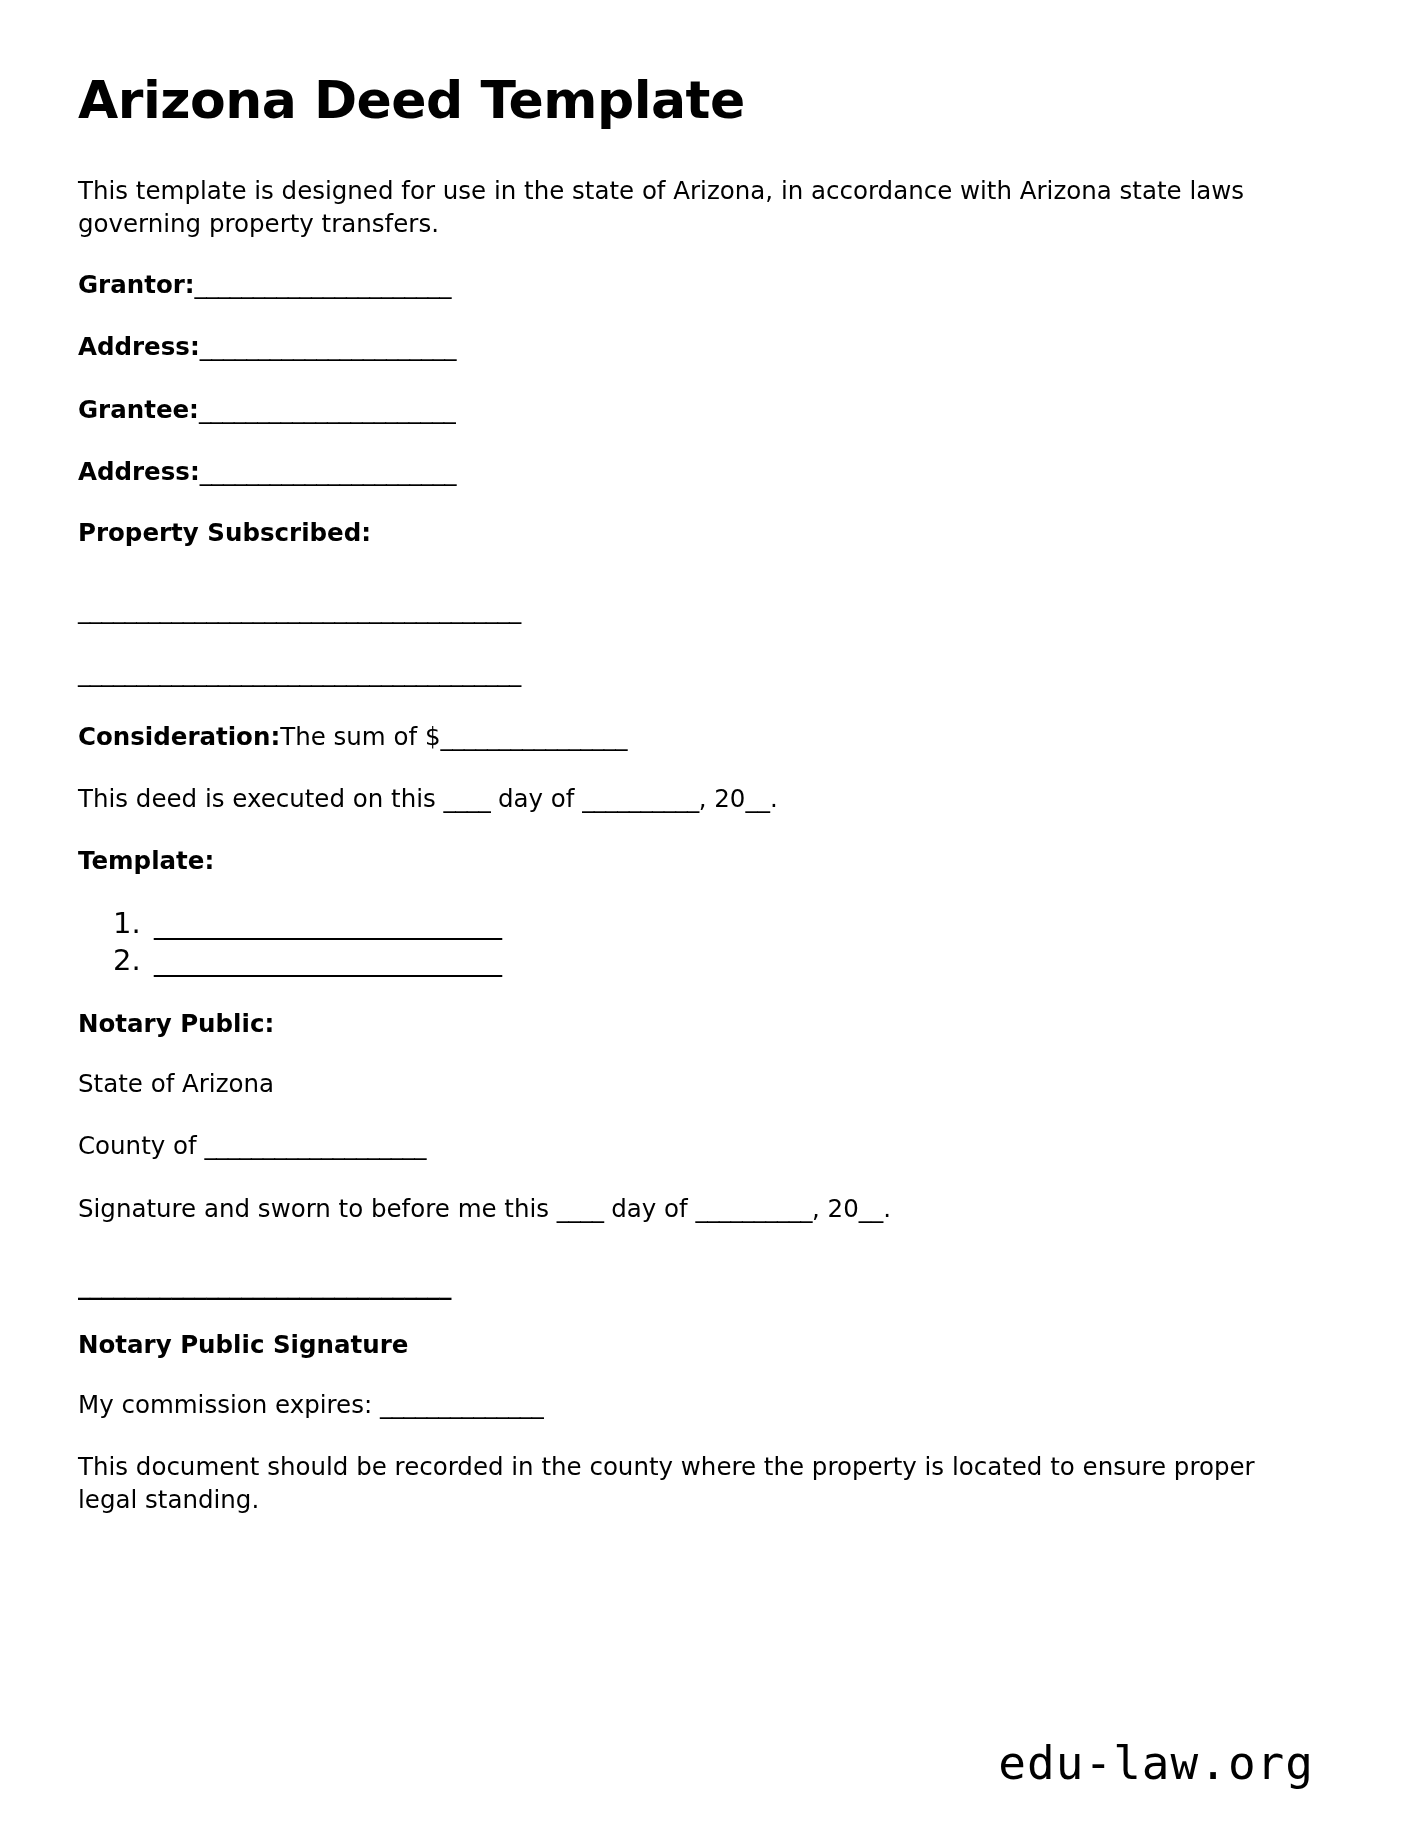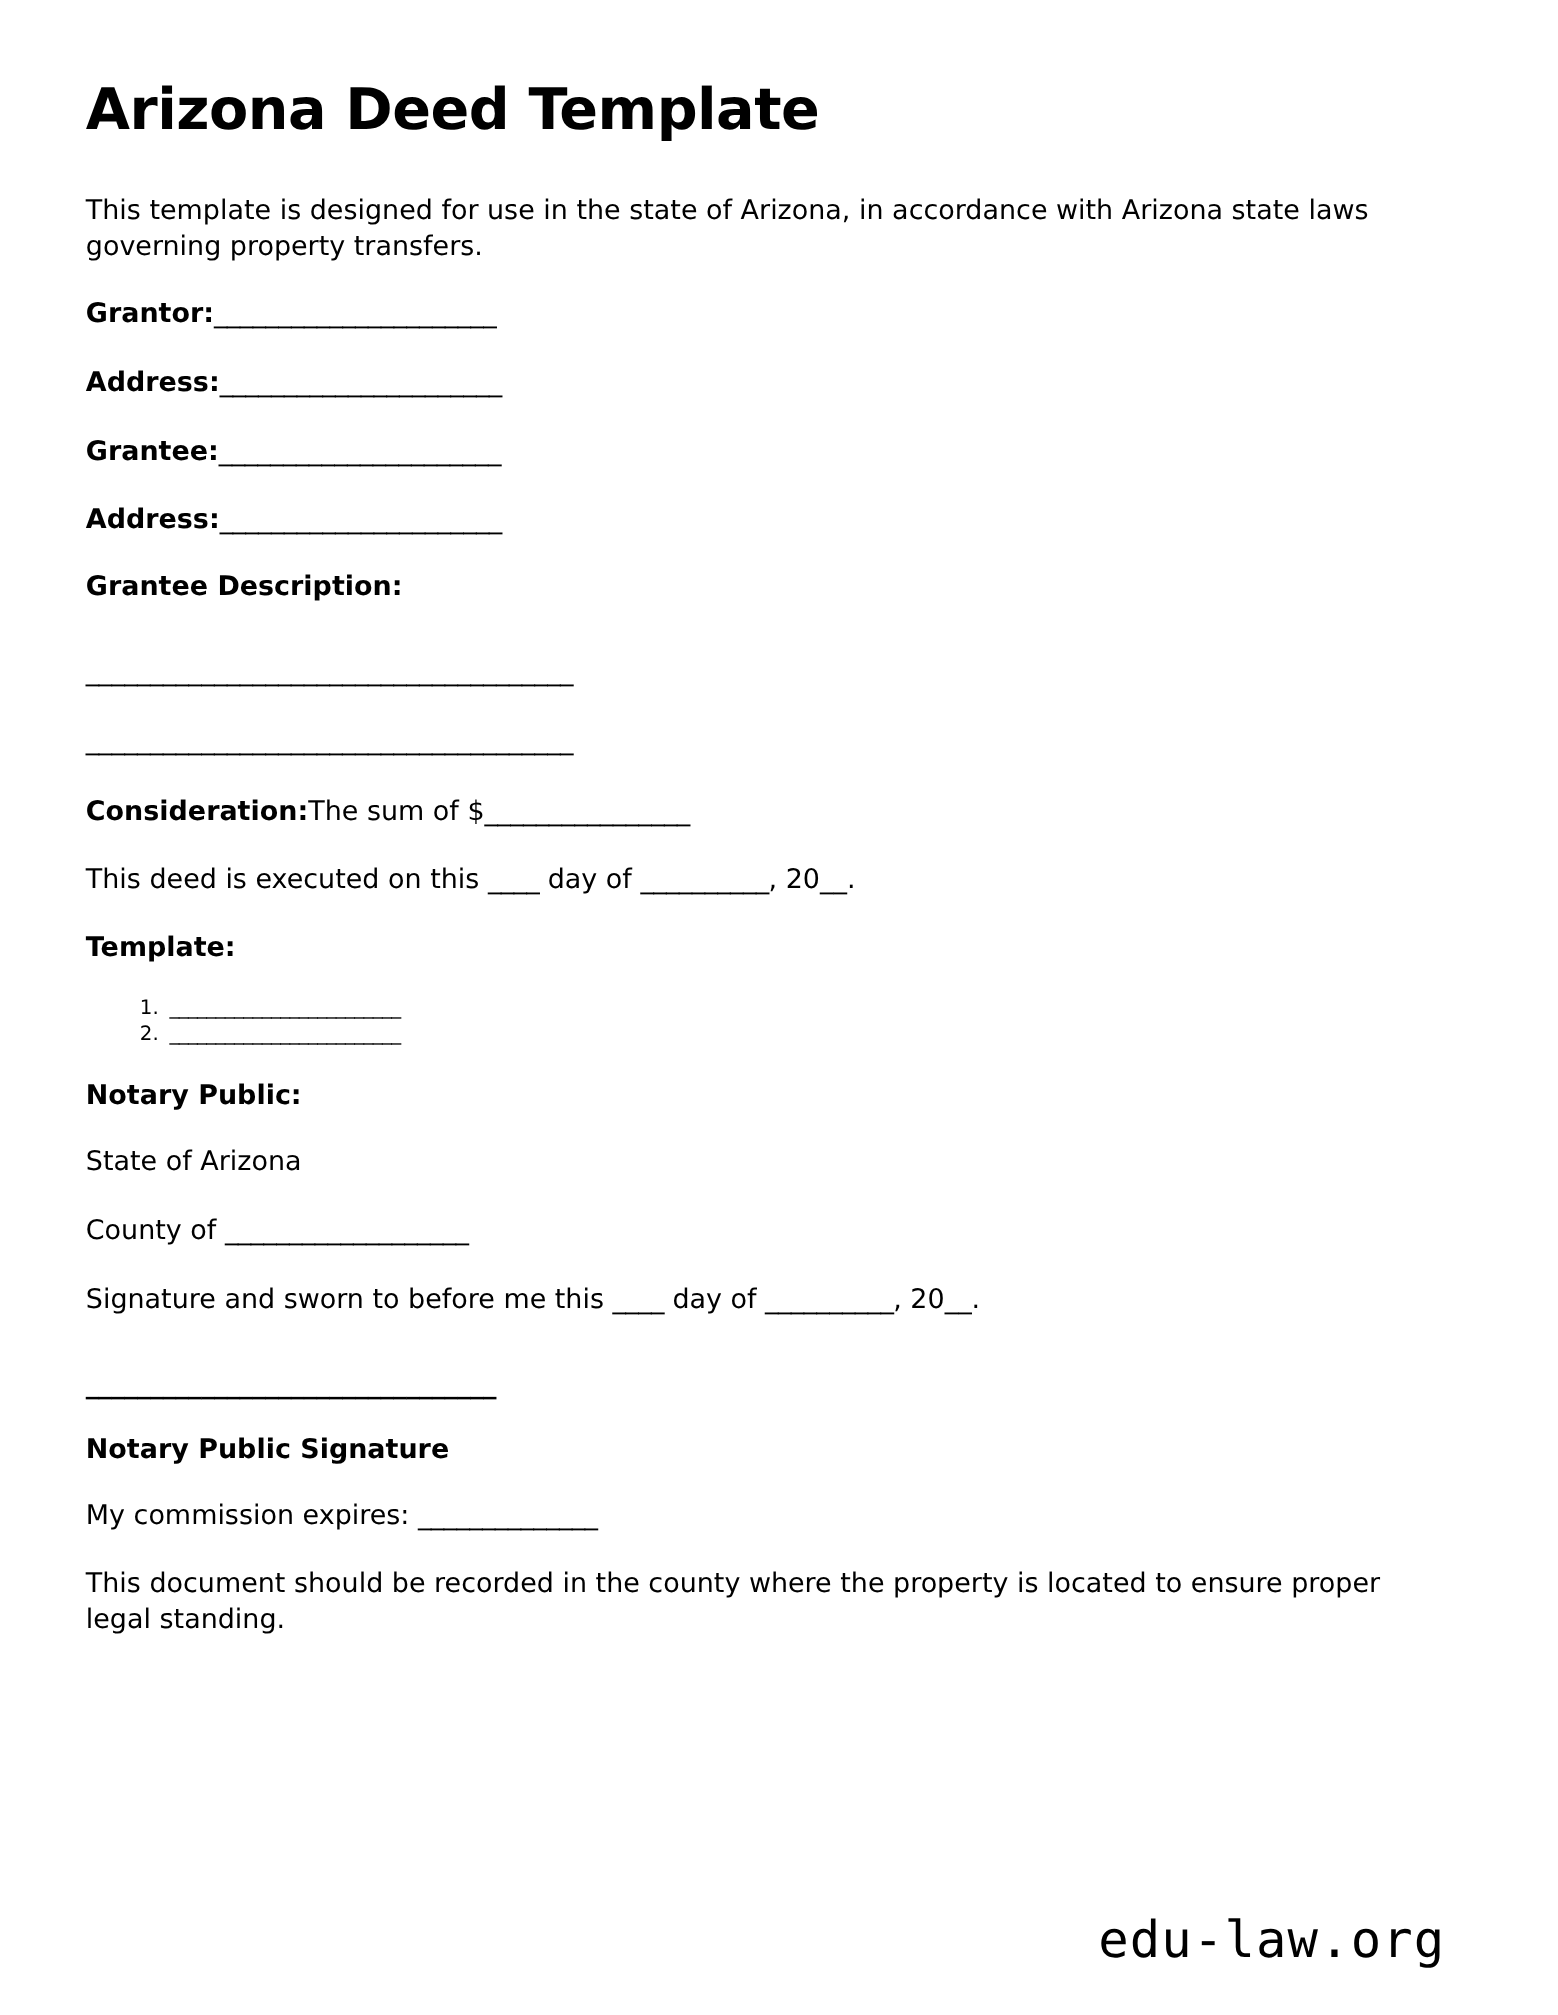--- a/index.html
+++ b/index.html
@@ -60,21 +60,21 @@
     letter-spacing: -0.6px;
     margin: 0 0 34px 0;
     white-space: pre;
   }
   .desc-gap {
     margin-top: 48px;
   }
   ol.witness-list {
     margin: 0 0 30px 0;
     padding-left: 72px;
-    font-size: 18px;
+    font-size: 29px;
     line-height: 1.28;
   }
   ol.witness-list li {
     margin: 0;
     padding-left: 4px;
   }
   ol.witness-list li .blank {
     letter-spacing: -0.6px;
   }
   .sig-rule {
@@ -112,21 +112,21 @@
   </p>
 
   <p class="field">
     <span class="lbl">Grantee:</span><span class="blank">______________________</span>
   </p>
 
   <p class="field">
     <span class="lbl">Address:</span><span class="blank">______________________</span>
   </p>
 
-  <p class="sect-head">Grantee Description:</p>
+  <p class="sect-head">Property Subscribed:</p>
 
   <p class="desc-line desc-gap">______________________________________</p>
 
   <p class="desc-line">______________________________________</p>
 
   <p class="field">
     <span class="lbl">Consideration:</span><span>The sum of $</span><span class="blank">________________</span>
   </p>
 
   <p class="field">

